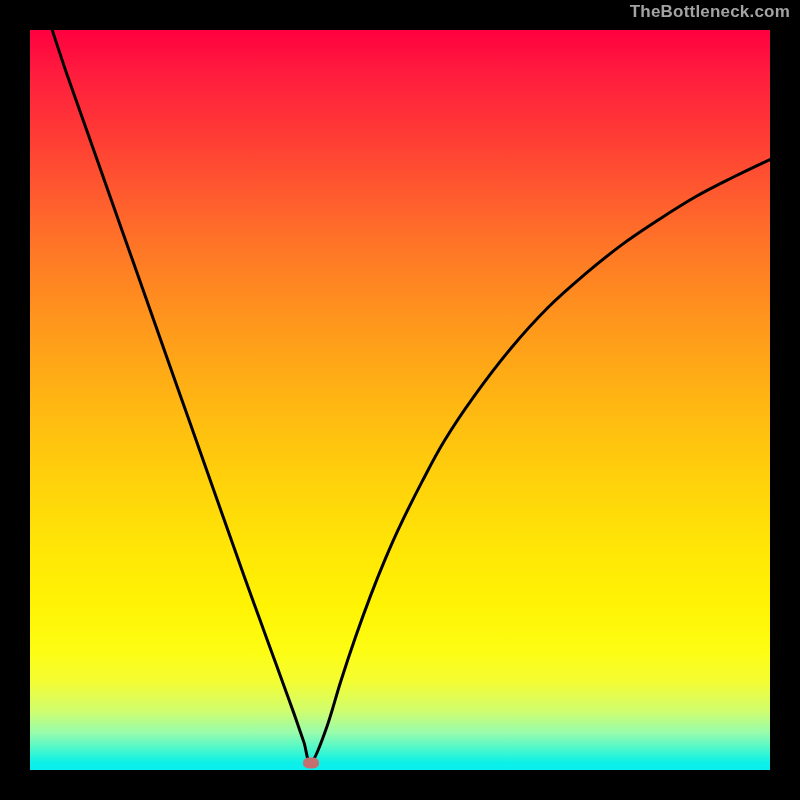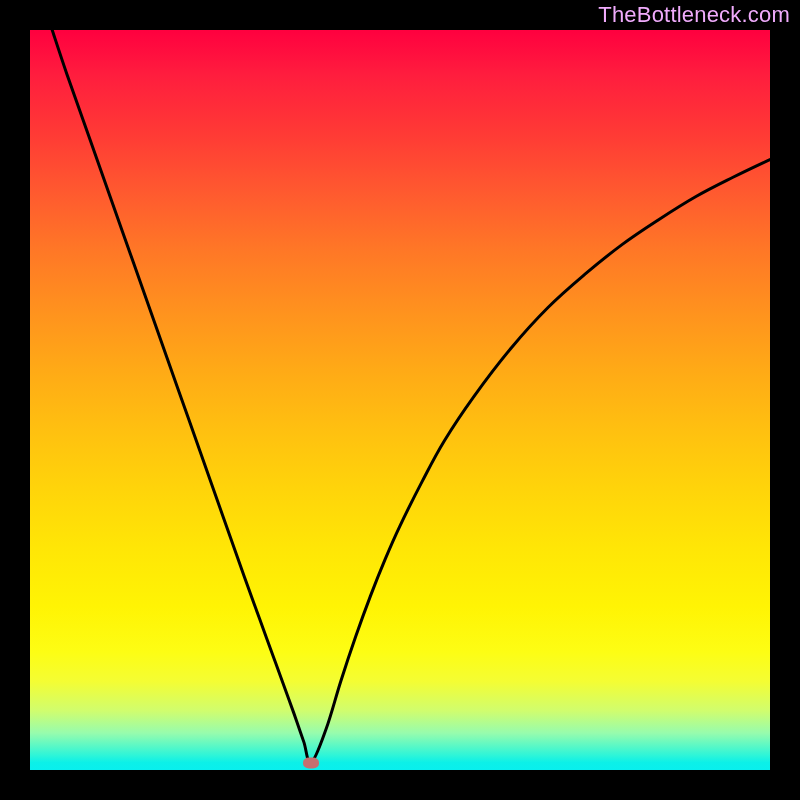--- a/index.html
+++ b/index.html
@@ -14,23 +14,23 @@
   .frame {
     position: relative;
     width: 800px;
     height: 800px;
     background: #000;
   }
   .watermark {
     position: absolute;
     top: 2px;
     right: 10px;
-    color: #f0abfc;
-    font-size: 22px;
-    font-weight: 400;
+    color: #a3a3a3;
+    font-size: 17px;
+    font-weight: 700;
     letter-spacing: 0.2px;
     z-index: 3;
     user-select: none;
   }
   .plot-area {
     position: absolute;
     left: 30px;
     top: 30px;
     width: 740px;
     height: 740px;

